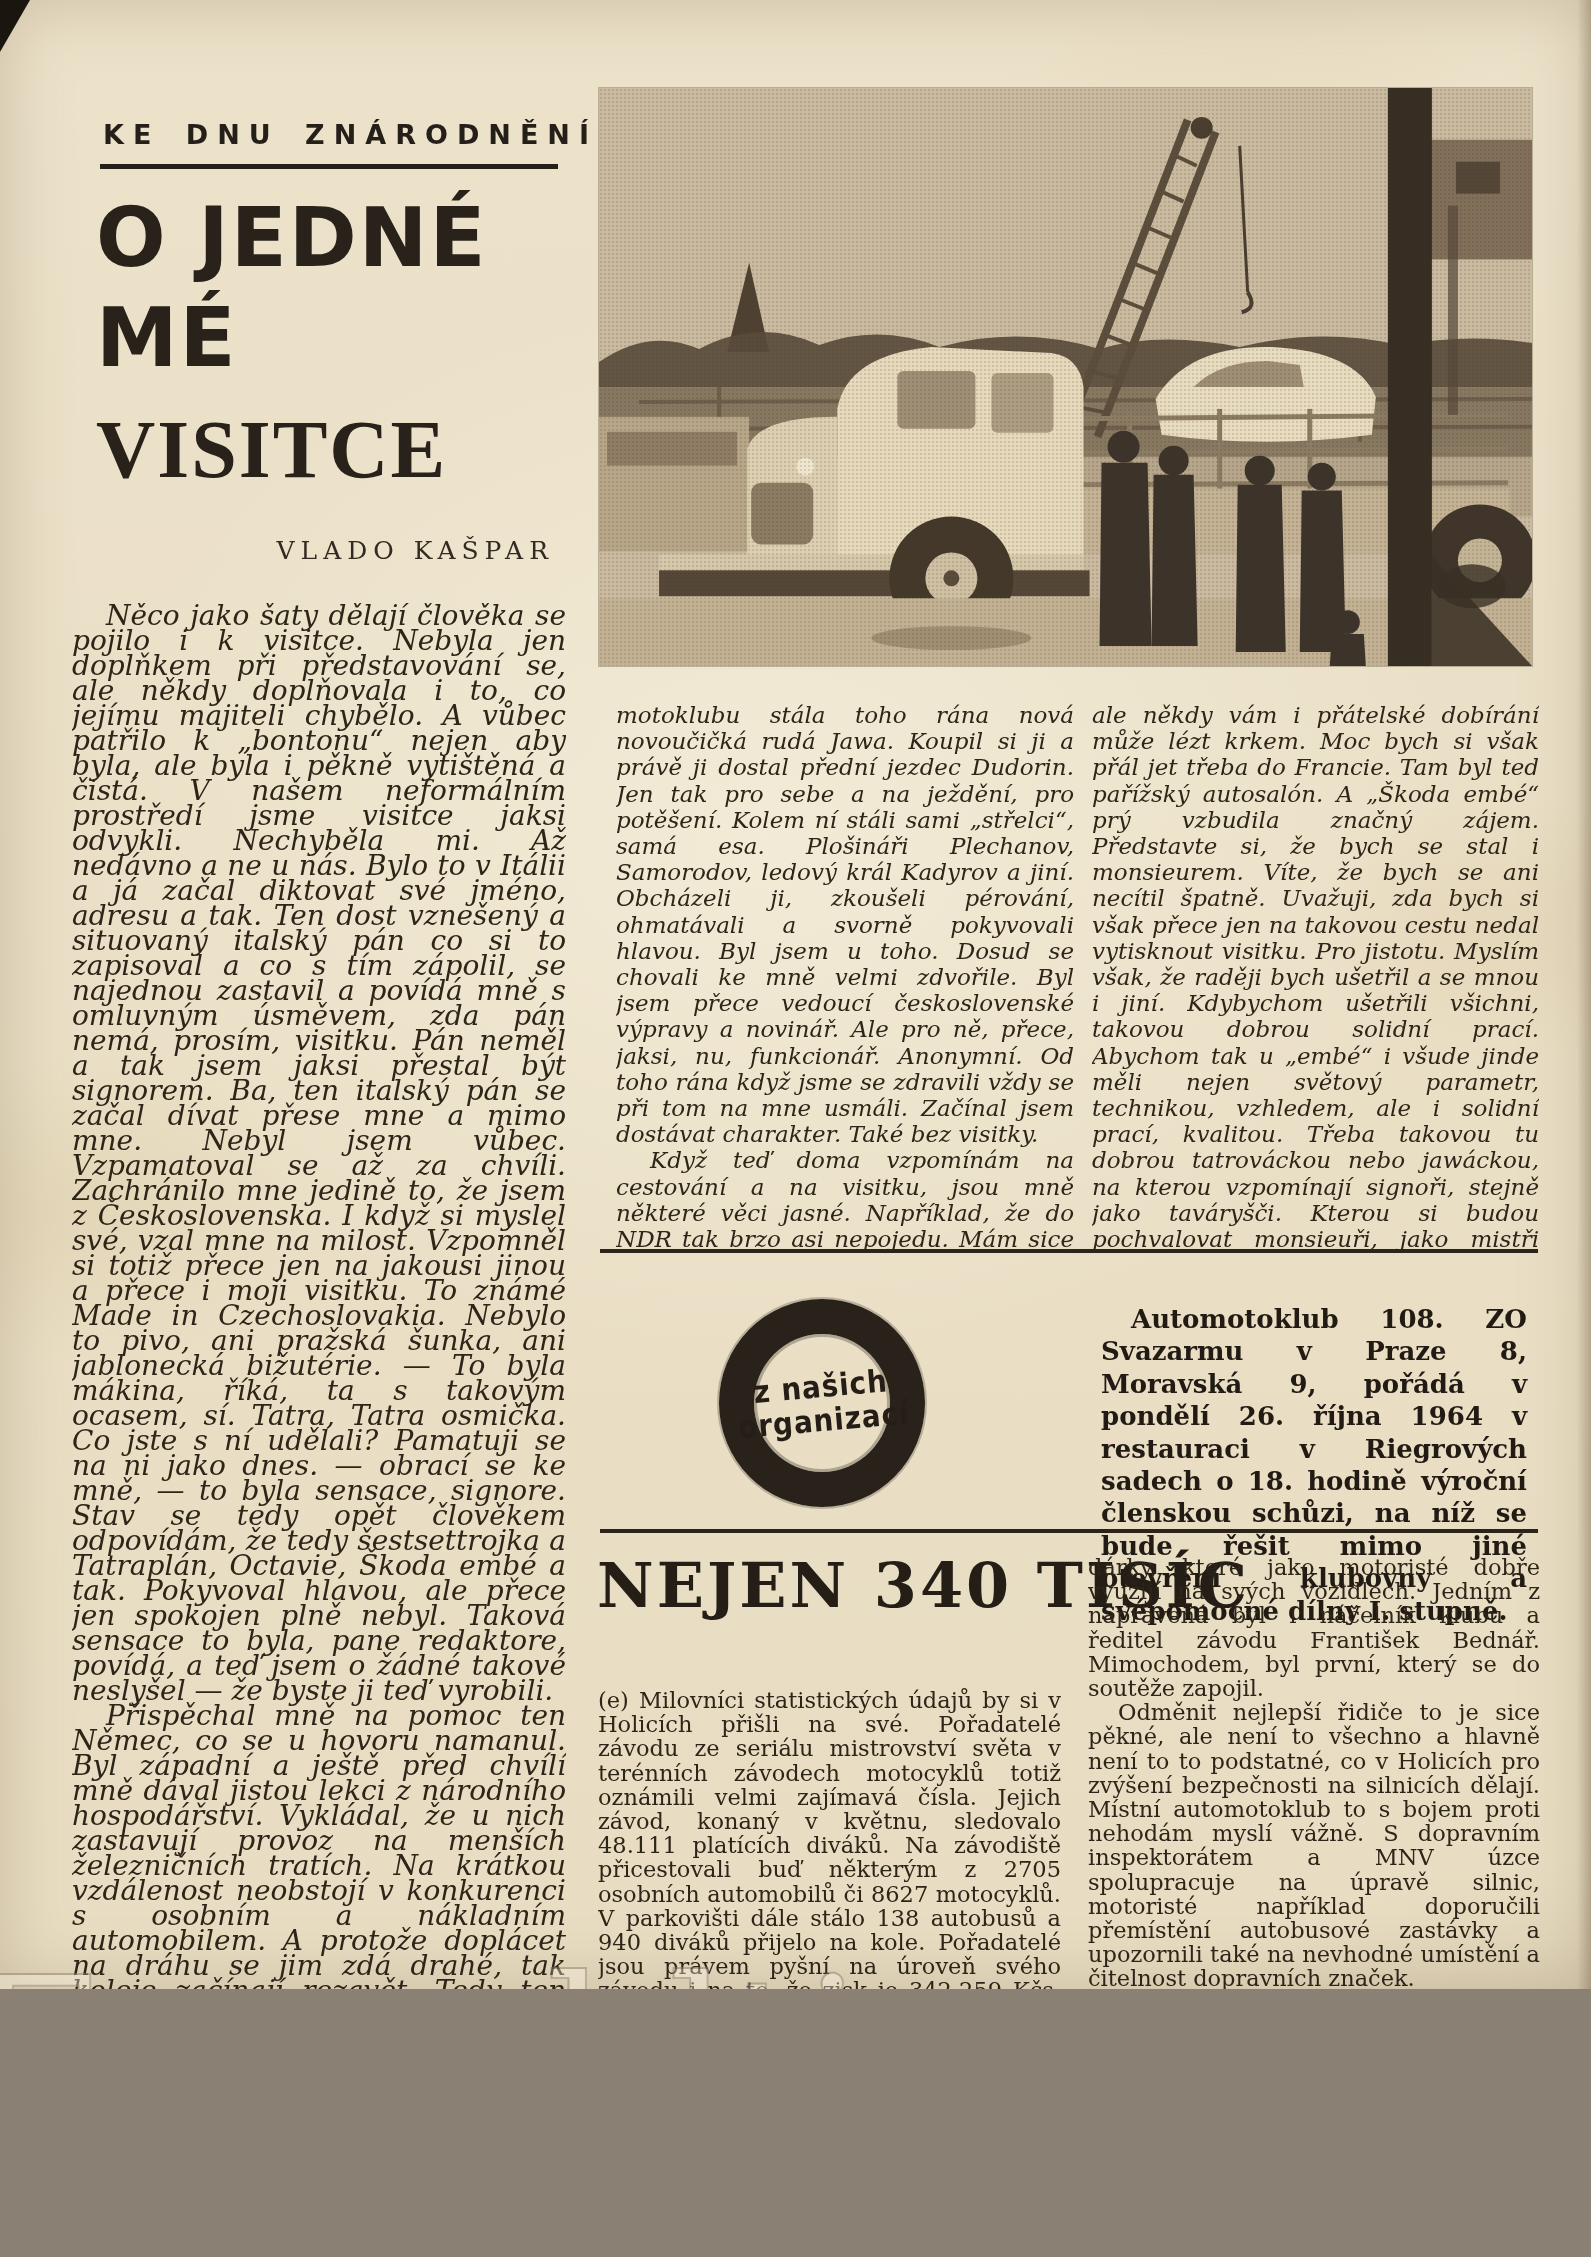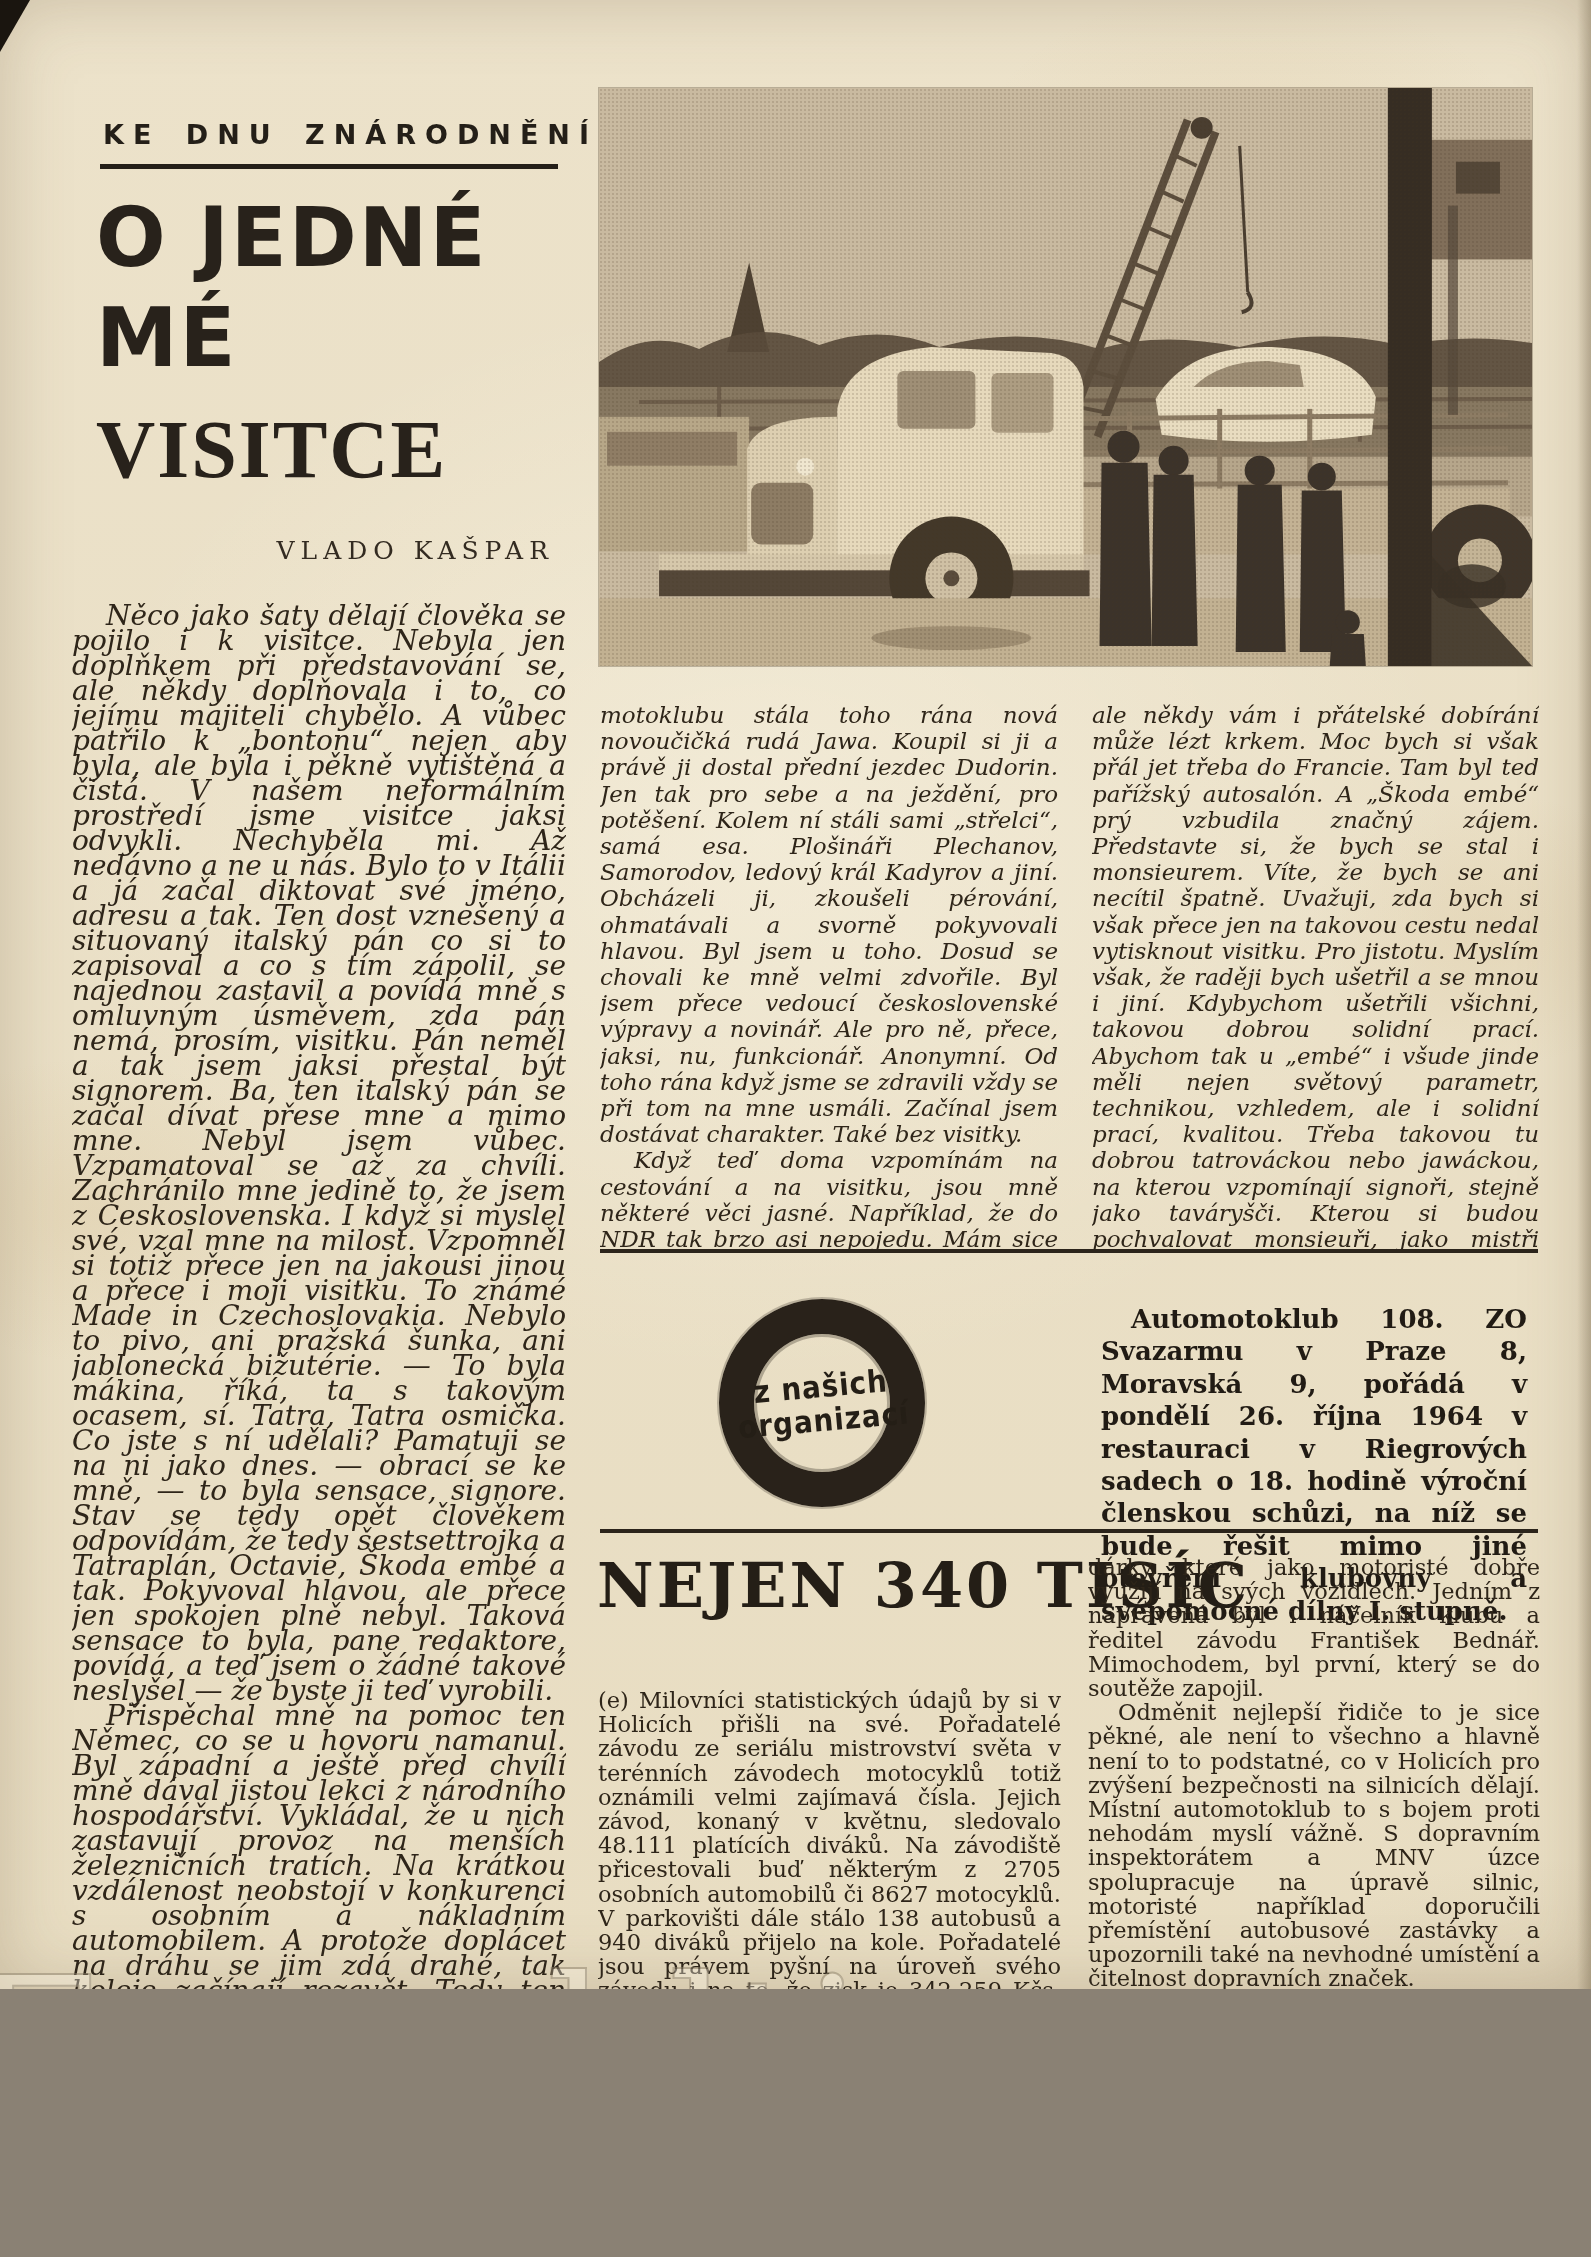--- a/index.html
+++ b/index.html
@@ -23,21 +23,21 @@
   .main-title{position:absolute;left:96px;top:188px;font-family:"DejaVu Sans",sans-serif;
     font-weight:bold;font-size:82px;line-height:100px;letter-spacing:2px;color:#28221b;}
   .main-title .t3{margin-top:12px;font-family:Liberation Serif, serif;}
   .author{position:absolute;left:92px;top:536px;width:462px;text-align:right;
     font-size:25px;letter-spacing:6px;color:#332b21;}
   .body-col{position:absolute;overflow:hidden;text-align:justify;color:#2e2519;}
   .body-col p{margin:0;text-indent:34px;}
   .body-col p.noindent{text-indent:0;}
   .col-ital{font-style:italic;}
   .leftcol{left:72px;top:603px;width:494px;height:1432px;font-size:28px;line-height:25px;}
-  .midcol{left:600px;top:702px;width:458px;height:550px;font-size:23px;line-height:26.2px;}
+  .midcol{left:616px;top:702px;width:458px;height:550px;font-size:23px;line-height:26.2px;}
   .rightcol{left:1092px;top:702px;width:447px;height:550px;font-size:23px;line-height:26.2px;}
   .photo{position:absolute;left:599px;top:88px;width:933px;height:578px;background:#c9baa0;
     box-shadow:inset 0 0 40px rgba(80,60,40,.35), 0 0 0 1px rgba(90,75,55,.35);}
   .photo svg{display:block;width:100%;height:100%;}
   .photo .halftone{position:absolute;inset:0;
     background-image:radial-gradient(rgba(70,52,35,.16) 1px, transparent 1.3px);
     background-size:4px 4px;pointer-events:none;}
   .hrule{position:absolute;height:4px;background:#2b241b;}
   .rule1{left:600px;top:1249px;width:938px;}
   .rule2{left:600px;top:1529px;width:938px;}

